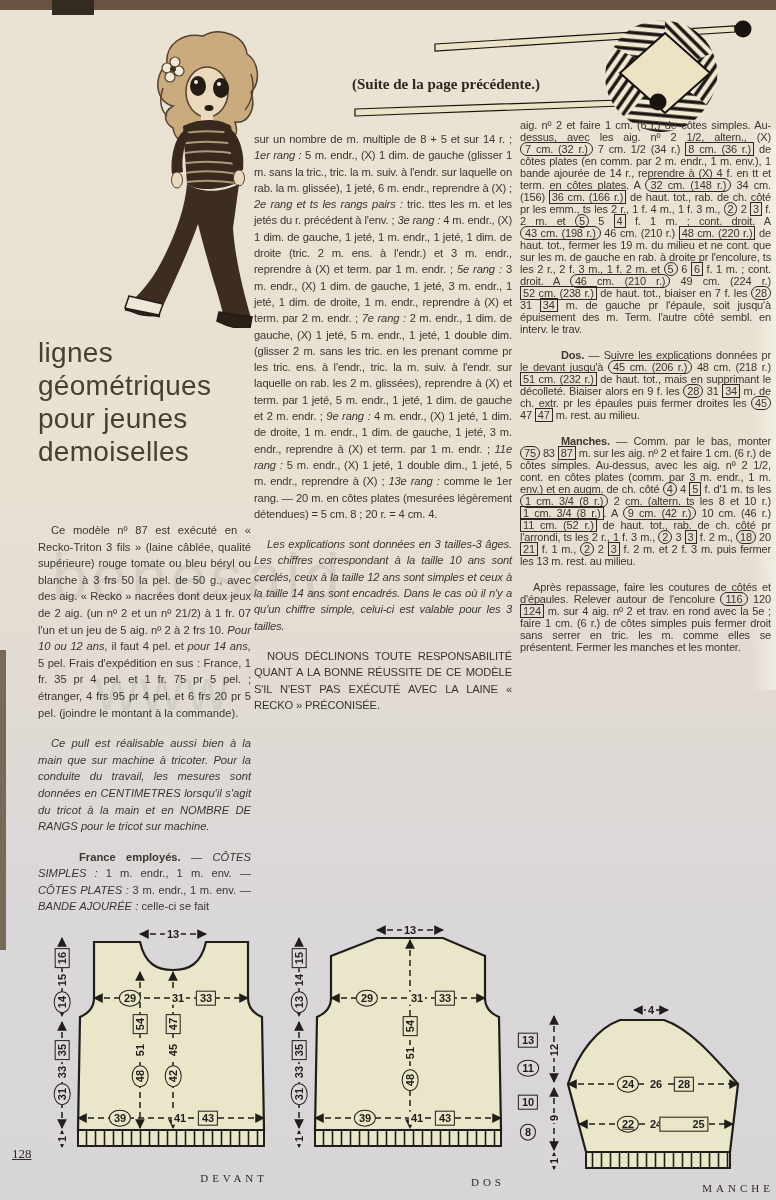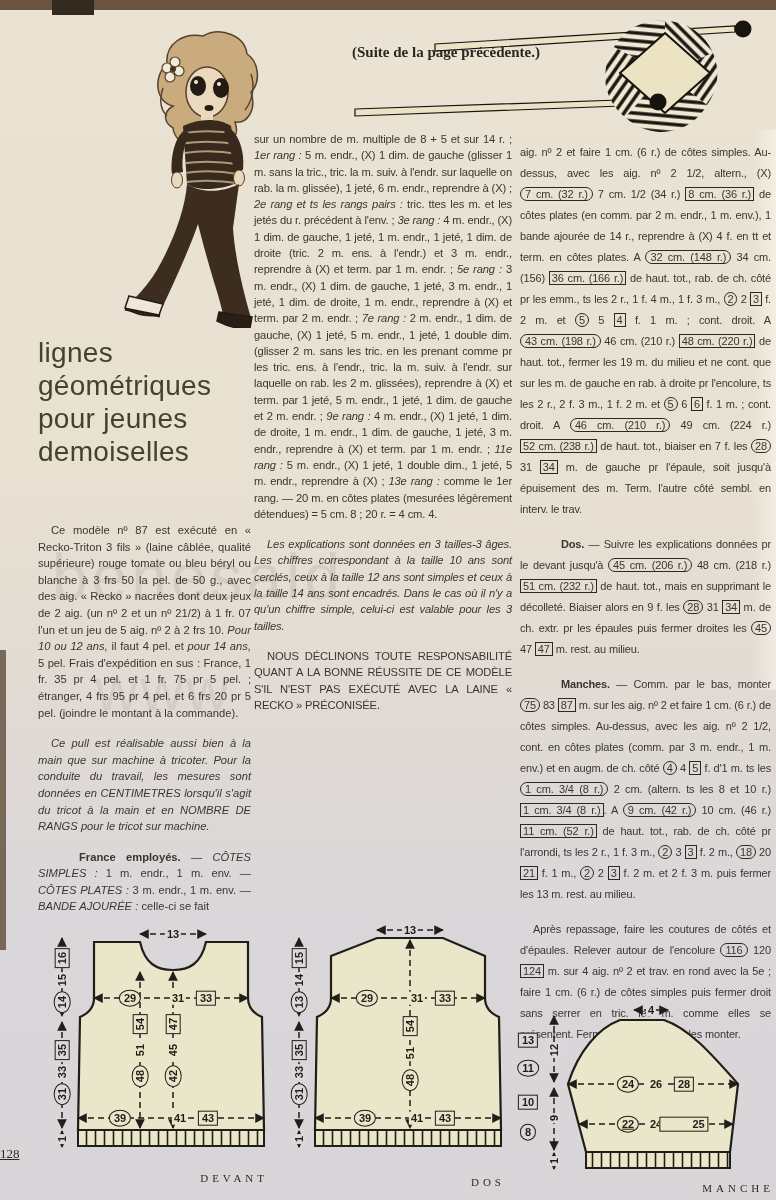--- a/index.html
+++ b/index.html
@@ -4,29 +4,29 @@
 <style>
   html,body{margin:0;padding:0;}
   .page{position:relative;width:776px;height:1200px;overflow:hidden;
     background:linear-gradient(180deg,#eae2d3 0%,#e8e0d1 40%,#e0dad4 60%,#dad7da 76%,#d7d5d8 100%);
     font-family:"Liberation Sans",sans-serif;color:#3a362f;}
   .topbar{position:absolute;left:0;top:0;width:776px;height:10px;background:#6a5441;}
   .topcorner{position:absolute;left:52px;top:0;width:42px;height:15px;background:#332a20;}
   .leftedge{position:absolute;left:0;top:650px;width:6px;height:300px;background:#55432f;opacity:.75;}
   .rightlight{position:absolute;right:0;top:130px;width:24px;height:560px;
     background:linear-gradient(90deg,rgba(255,252,244,0),rgba(255,252,244,.5));}
-  .suite{position:absolute;left:352px;top:44px;width:230px;
+  .suite{position:absolute;left:352px;top:76px;width:230px;
     font:bold 15px "Liberation Serif",serif;color:#2c2720;}
   .title{position:absolute;left:38px;top:336px;width:215px;
     font-size:28px;line-height:33px;color:#46402f;letter-spacing:.3px;}
   .col{position:absolute;text-align:justify;}
   .col p{margin:0;}
   .col-left{left:38px;top:522px;width:213px;font-size:11.2px;line-height:16.6px;}
   .col-mid{left:254px;top:131px;width:258px;font-size:11.2px;line-height:16.3px;letter-spacing:-.15px;}
-  .col-right{left:520px;top:142px;width:251px;font-size:11px;line-height:21px;letter-spacing:-.15px;}
+  .col-right{left:520px;top:119px;width:251px;font-size:11px;line-height:12px;letter-spacing:-.15px;}
   .sp{margin-top:14px !important;}
   .ind{text-indent:13px;}
   .caps{text-transform:none;}
   .seg-i{font-style:italic;}
   .seg-b{font-weight:bold;margin-left:28px;}
   .seg-circ{border:1.4px solid #2c2823;border-radius:10px;padding:0 3px;white-space:nowrap;}
   .seg-box{border:1.4px solid #2c2823;padding:0 2px;white-space:nowrap;}
   .seg-oval{border:1.4px solid #2c2823;border-radius:9px;padding:0 4px;white-space:nowrap;}
   .wm1{position:absolute;left:52px;top:540px;font-size:64px;color:#7d7d85;opacity:.16;letter-spacing:4px;}
   .wm2{position:absolute;left:95px;top:655px;font-size:60px;color:#7d7d85;opacity:.13;letter-spacing:2px;}
@@ -35,21 +35,21 @@
   .labels{position:absolute;left:0;top:0;width:100%;height:100%;}
   .dlabel{position:absolute;font:700 11px "Liberation Sans",sans-serif;color:#211d18;
     transform:translate(-50%,-50%);white-space:nowrap;line-height:1.15;padding:0 2px;}
   .dlabel.rot{transform:translate(-50%,-50%) rotate(-90deg);}
   .dlabel.circ{border:1.4px solid #211d18;border-radius:50%;padding:1px 4px;}
   .dlabel.box{border:1.4px solid #211d18;padding:0 3px;}
   .dlabel.in{background:#e9e6ca;}
   .dlabel.out{background:#dcd8da;}
   .diag-cap{position:absolute;bottom:0;width:100%;text-align:right;
     font:11px "Liberation Serif",serif;letter-spacing:4px;color:#2e2a24;}
-  .pagenum{position:absolute;left:0;top:1146px;font:13px "Liberation Serif",serif;color:#2e2a24;text-decoration:underline;}
+  .pagenum{position:absolute;left:12px;top:1146px;font:13px "Liberation Serif",serif;color:#2e2a24;text-decoration:underline;}
 </style>
 </head>
 <body>
 
 <div class="page">
   <div class="topbar"></div>
   <div class="topcorner"></div>
   <div class="leftedge"></div>
   <div class="rightlight"></div>
 

